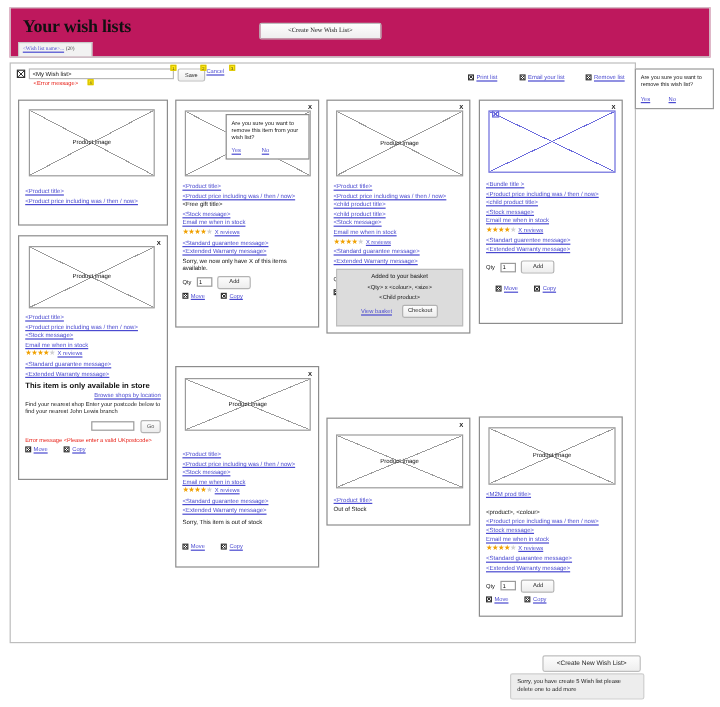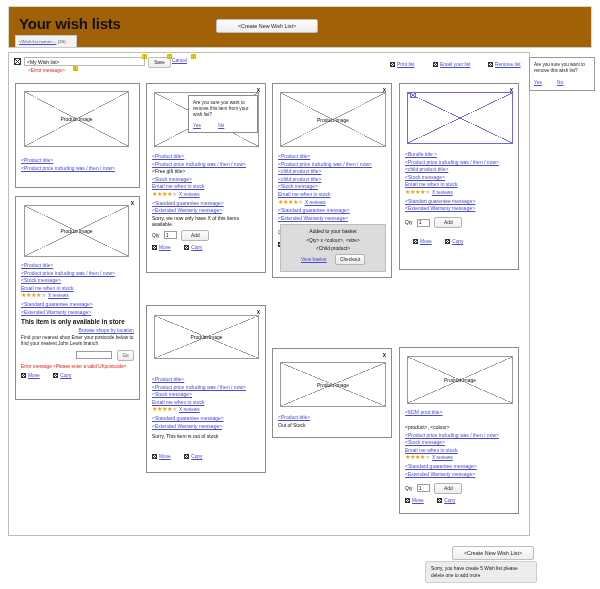--- a/index.html
+++ b/index.html
@@ -11,21 +11,21 @@
     color:#000;
     position:relative;
     overflow:hidden;
   }
   a, .lnk{color:#4a4ad0;text-decoration:underline;cursor:pointer;}
   .red{color:#e8231a;}
 
   
   #top-panel{
     position:absolute;left:8px;top:6px;width:582px;height:40px;
-    background:#a16207;border:1px solid #d8d8d8;
+    background:#be185d;border:1px solid #d8d8d8;font-family:Liberation Serif, serif;
   }
   #page-title{
     position:absolute;left:10px;top:8px;
     font-size:15px;font-weight:bold;color:#111;letter-spacing:-.2px;
   }
   .btn-create{
     position:absolute;
     font-size:5.4px;text-align:center;
     background:linear-gradient(#fdfdfd,#eeeeee);
     border:1px solid #bdbdbd;border-radius:2px;

